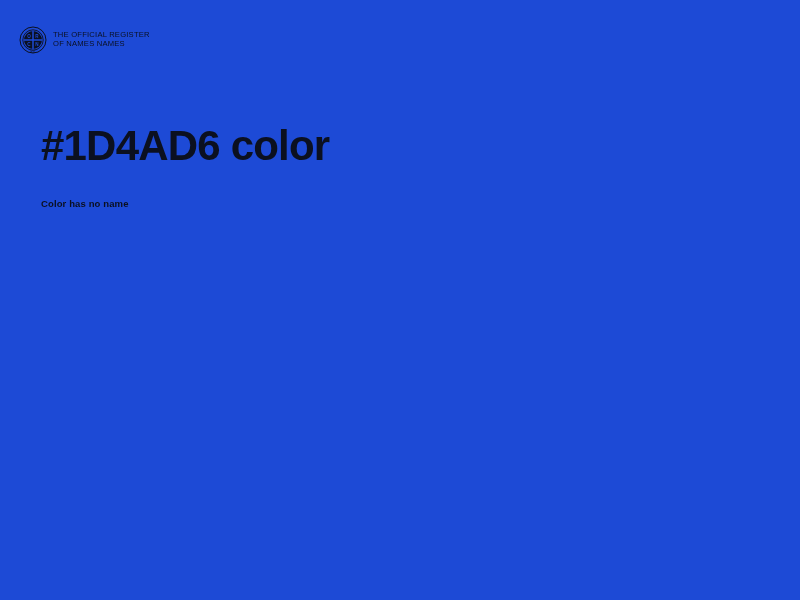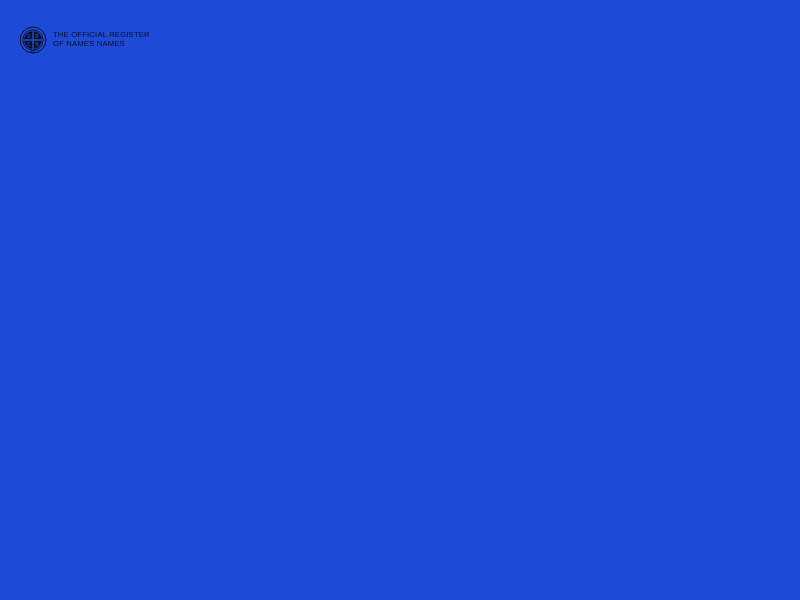--- a/index.html
+++ b/index.html
@@ -121,14 +121,18 @@
       </svg>
     </span>
 
     <span class="brand-words">
       <span class="brand-line">THE OFFICIAL REGISTER</span>
       <span class="brand-line">OF NAMES NAMES</span>
     </span>
 
   </div>
 
+  <div class="main">
+    <h1 class="headline">#1D4AD6 color</h1>
+    <p class="subline">Color has no name</p>
+  </div>
 
 </div>
 
 </body></html>

